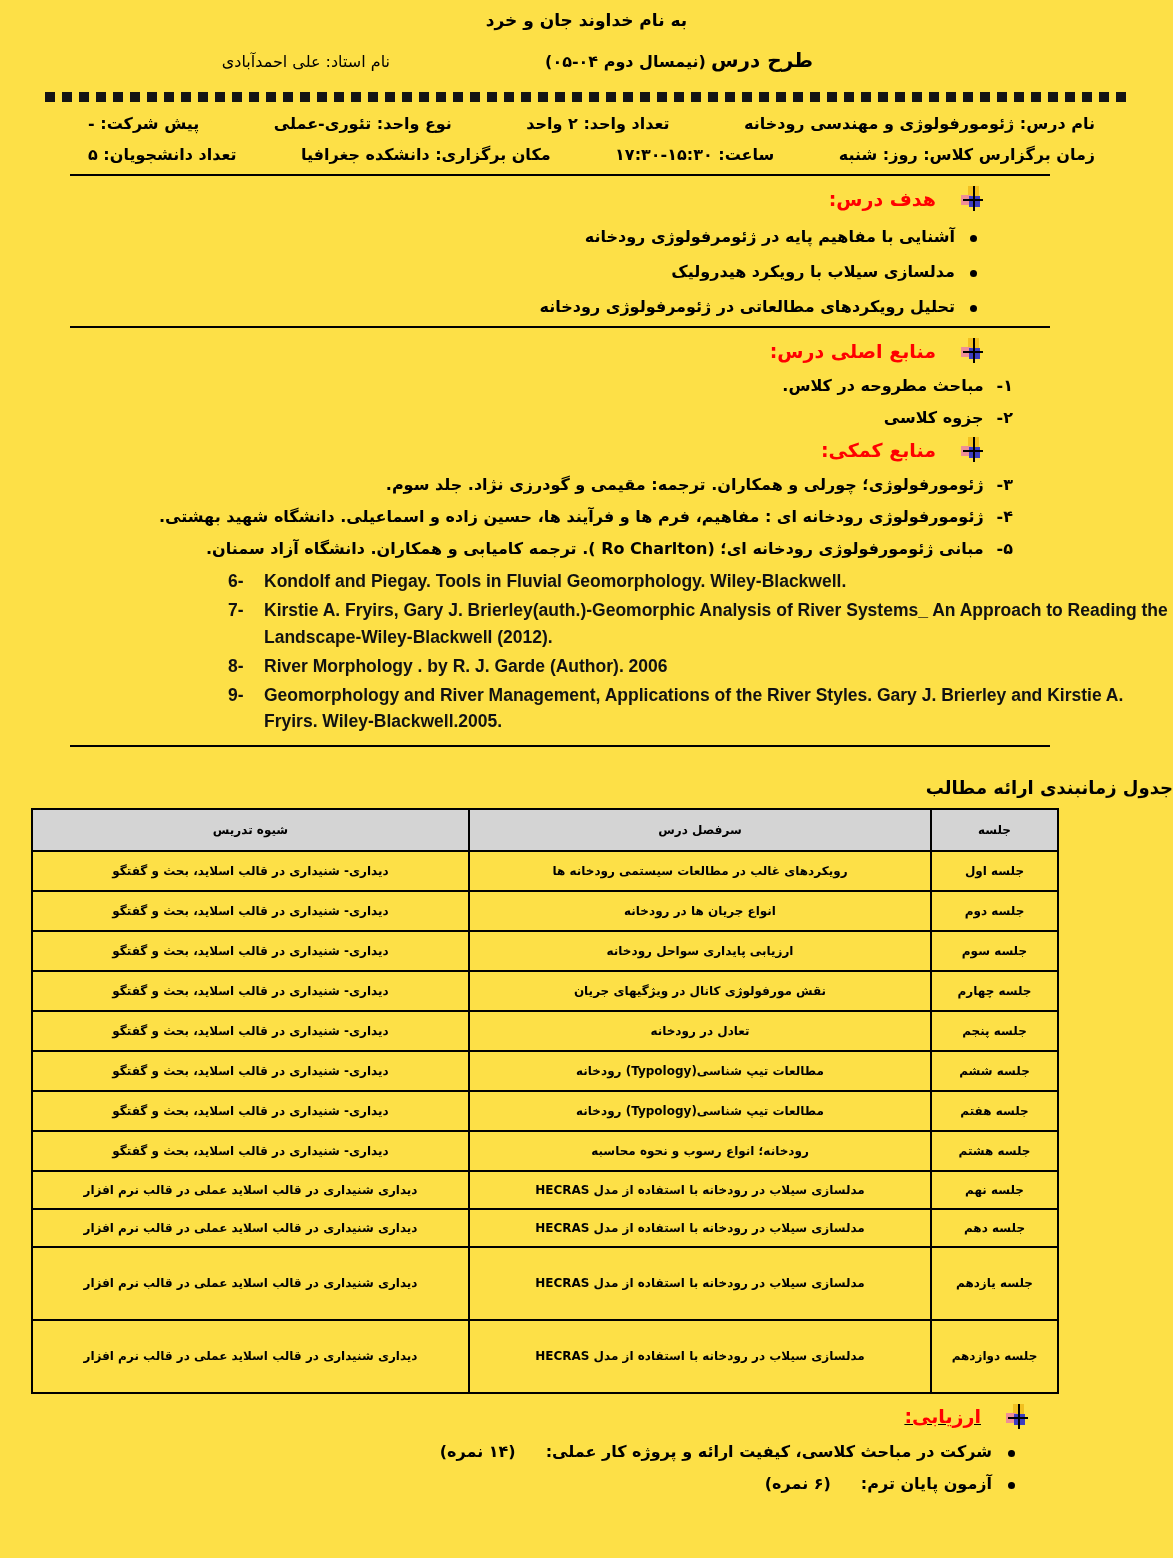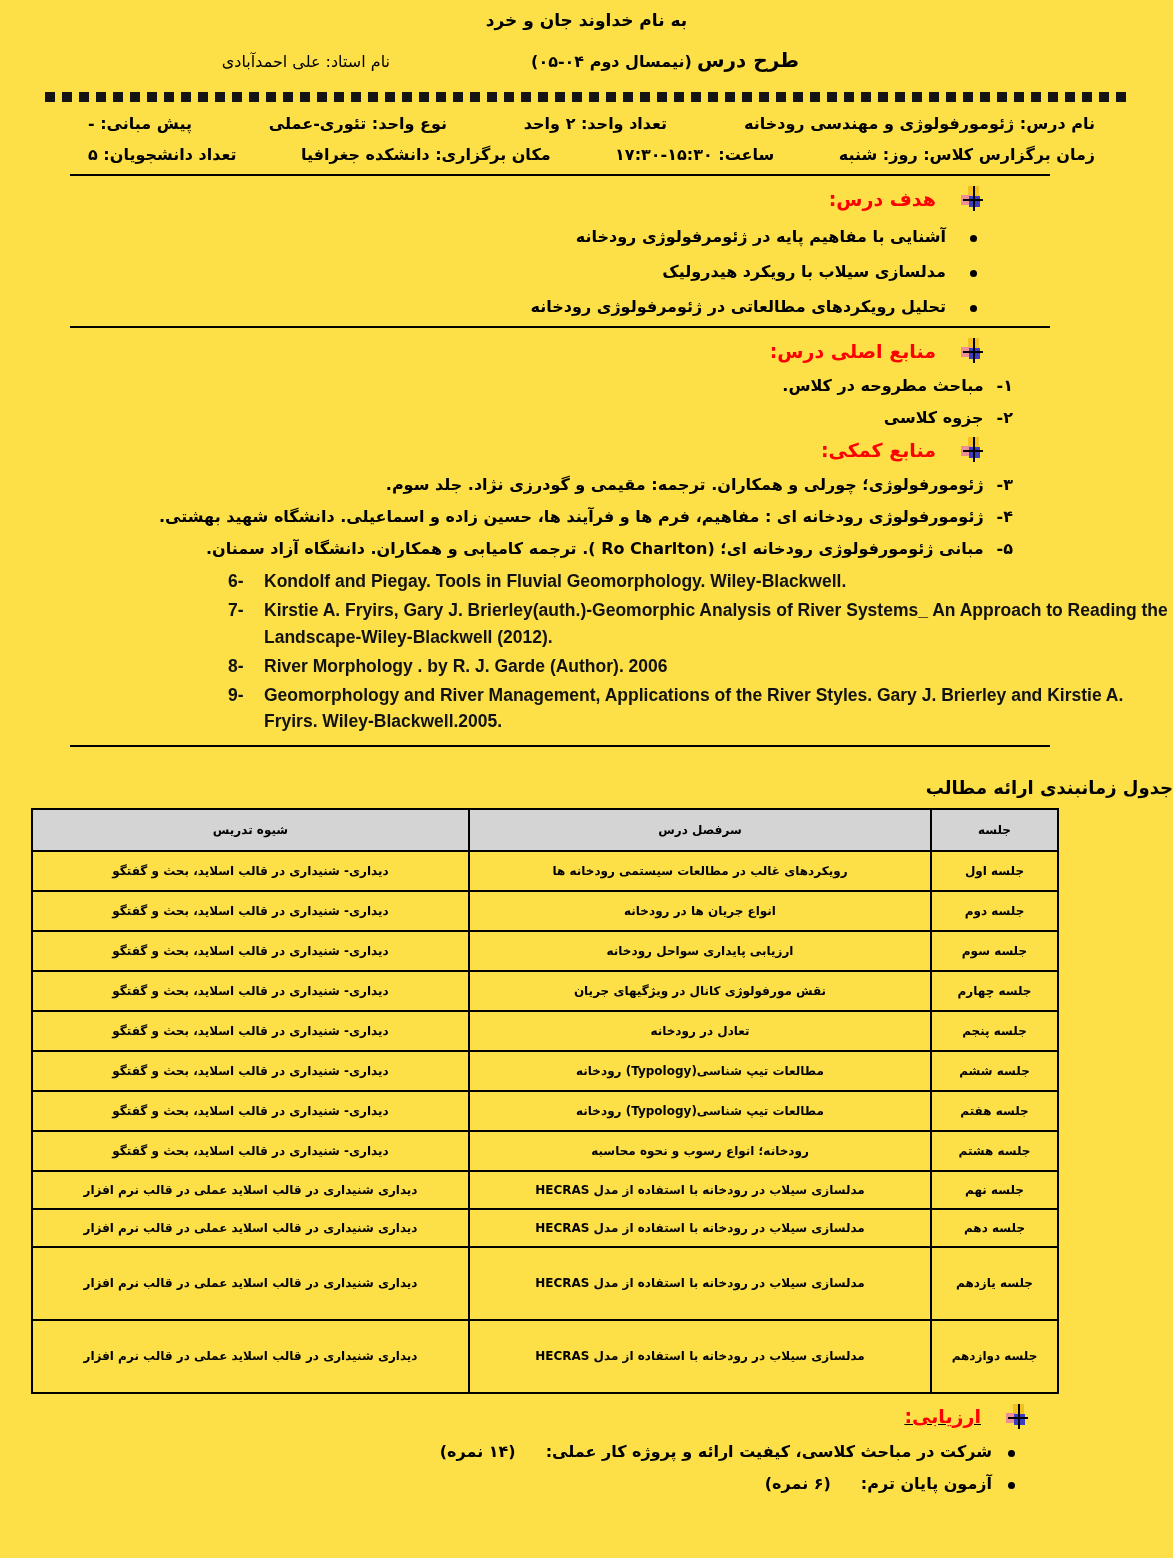--- a/index.html
+++ b/index.html
@@ -3,21 +3,21 @@
 <meta charset="utf-8">
 <style>
   html,body{margin:0;padding:0;background:#fff;}
   .page{
     position:relative;width:1173px;height:1558px;background:#fde047;
     font-family:"DejaVu Sans",sans-serif;color:#000;overflow:hidden;direction:rtl;
   }
   
   .bismillah{padding-top:10px;text-align:center;font-weight:bold;font-size:17px;}
   .title-row{position:relative;margin-top:18px;height:32px;}
-  .doc-title{position:absolute;right:374px;top:0;white-space:nowrap;}
+  .doc-title{position:absolute;right:360px;top:0;white-space:nowrap;}
   .doc-title .t-main{font-weight:bold;font-size:20px;}
   .doc-title .t-note{font-weight:bold;font-size:16px;}
   .instructor{position:absolute;right:783px;top:4px;font-weight:normal;font-size:16px;white-space:nowrap;}
   .dash-rule{margin:12px 42px 0 45px;height:10px;
     background:repeating-linear-gradient(90deg,#141414 0 10px,transparent 10px 17px);}
   
   .info-row{display:flex;justify-content:space-between;align-items:baseline;
     margin:12px 78px 0 88px;font-size:16px;font-weight:bold;}
   .info-row + .info-row{margin-top:12px;}
   .info-seg{white-space:nowrap;}
@@ -28,21 +28,21 @@
   .eval-heading{padding-right:143px;text-decoration:underline;}
   
   .marker{position:relative;width:25px;height:25px;flex:0 0 25px;}
   .marker .sq-y{position:absolute;top:0;left:8px;width:11px;height:11px;background:#f2c021;}
   .marker .sq-r{position:absolute;top:9px;left:1px;width:10px;height:10px;background:#ef8f96;}
   .marker .sq-b{position:absolute;top:10px;left:9px;width:11px;height:11px;background:#3d3dc0;}
   .marker .ln-v{position:absolute;top:0;left:13px;width:2px;height:25px;background:#000;}
   .marker .ln-h{position:absolute;top:13px;left:3px;width:20px;height:2px;background:#000;}
   
   .obj-list{padding-right:196px;}
-  .obj-item{display:flex;align-items:flex-start;gap:24px;margin-top:16px;font-size:16px;font-weight:bold;}
+  .obj-item{display:flex;align-items:flex-start;gap:15px;margin-top:16px;font-size:16px;font-weight:bold;}
   .obj-item .dot{width:7px;height:7px;border-radius:50%;background:#000;margin-top:8px;flex:0 0 7px;}
   .num-list{padding-right:160px;}
   .num-item{display:flex;align-items:flex-start;gap:13px;margin-top:13px;font-size:16px;font-weight:bold;}
   .num-item .num{flex:0 0 auto;}
   .en-list{direction:ltr;text-align:left;margin:10px 0 0 85px;width:945px;
     font-family:"Liberation Sans",sans-serif;font-size:17.5px;line-height:1.5;font-weight:bold;color:#111;}
   .en-item{display:flex;gap:10px;margin-top:3px;}
   .en-item .num{flex:0 0 26px;}
   
   .table-title{text-align:right;font-weight:bold;font-size:18px;margin-top:30px;}
@@ -72,21 +72,21 @@
     </span>
     <span class="instructor">نام استاد: علی احمدآبادی</span>
   </div>
 
   <div class="dash-rule"></div>
 
   <div class="info-row">
     <span class="info-seg">نام درس: ژئومورفولوژی و مهندسی رودخانه</span>
     <span class="info-seg">تعداد واحد:  ۲ واحد</span>
     <span class="info-seg">نوع واحد: تئوری-عملی</span>
-    <span class="info-seg">پیش مبانی: -</span>
+    <span class="info-seg">پیش شرکت: -</span>
   </div>
   <div class="info-row">
     <span class="info-seg">زمان برگزارس کلاس: روز: شنبه</span>
     <span class="info-seg">ساعت:  ۱۵:۳۰-۱۷:۳۰</span>
     <span class="info-seg">مکان برگزاری: دانشکده جغرافیا</span>
     <span class="info-seg">تعداد دانشجویان: ۵</span>
   </div>
 
   <hr class="rule">
 

